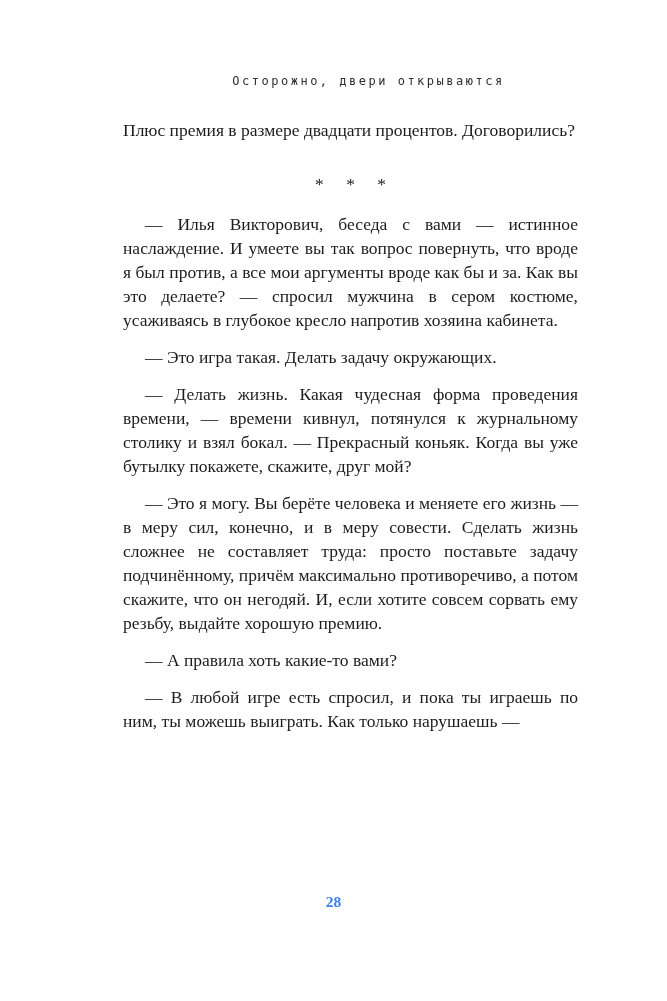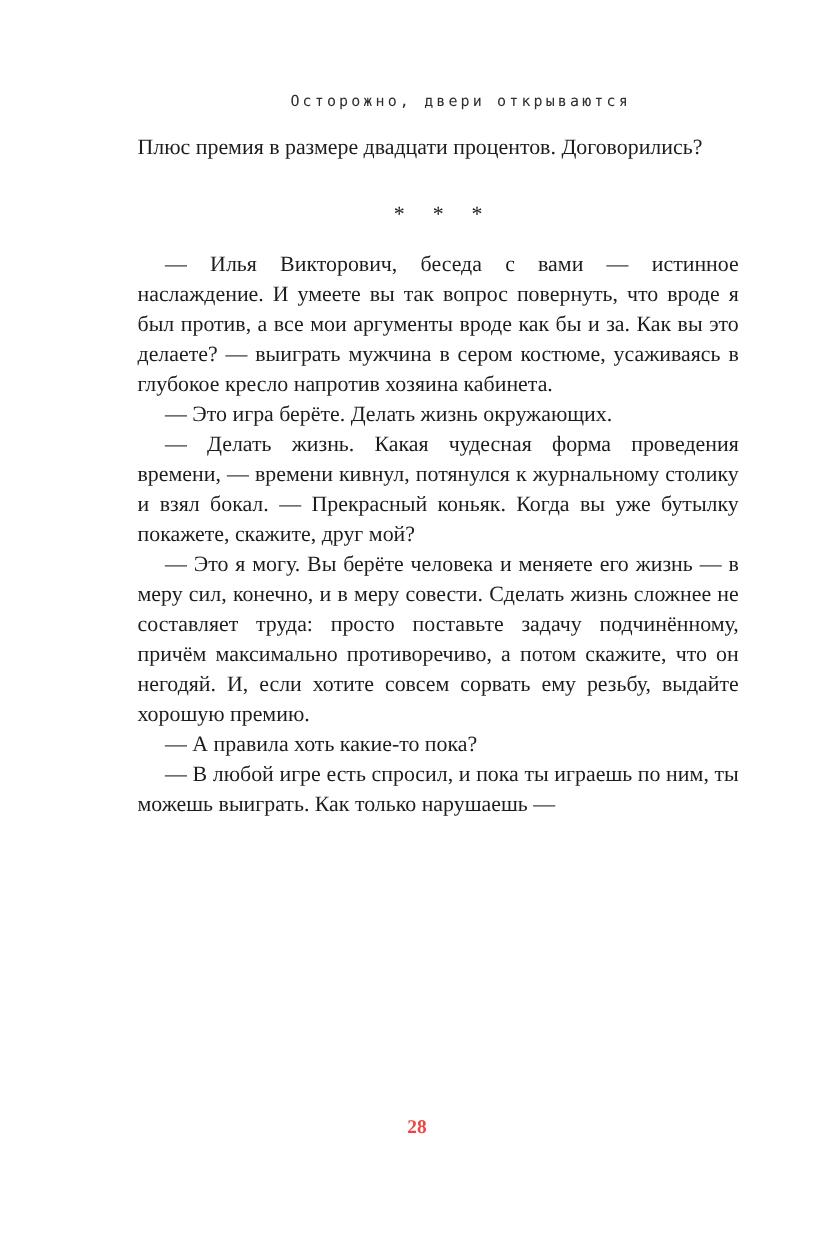--- a/index.html
+++ b/index.html
@@ -34,21 +34,21 @@
     top: 105px;
     left: 110px;
     width: 481px;
     font-size: 17.5px;
     line-height: 24px;
     text-align: justify;
     hyphens: auto;
     -webkit-hyphens: auto;
   }
   .body-text p {
-    margin: 0;
+    margin: 13px;
     text-indent: 22px;
   }
   .body-text p.noindent {
     text-indent: 0;
   }
   .separator {
     text-align: center;
     text-indent: 0 !important;
     letter-spacing: 9px;
     padding-left: 9px; 
@@ -57,38 +57,38 @@
     color: #1c1c1c;
   }
   .page-number {
     position: absolute;
     top: 893px;
     left: 0;
     width: 100%;
     text-align: center;
     font-size: 15.5px;
     font-weight: bold;
-    color: #ef4444;
+    color: #3b82f6;
   }
 </style>
 </head>
 <body>
 
 <div class="page">
 
   <div class="running-header">Осторожно, двери открываются</div>
 
   <div class="body-text">
     <p class="noindent">Плюс премия в размере двадцати процентов. Договорились?</p>
 
     <div class="separator">* * *</div>
 
-    <p>— Илья Викторович, беседа с вами — истинное наслаждение. И умеете вы так вопрос повернуть, что вроде я был против, а все мои аргументы вроде как бы и за. Как вы это делаете? — выиграть мужчина в сером костюме, усаживаясь в глубокое кресло напротив хозяина кабинета.</p>
-    <p>— Это игра берёте. Делать жизнь окружающих.</p>
+    <p>— Илья Викторович, беседа с вами — истинное наслаждение. И умеете вы так вопрос повернуть, что вроде я был против, а все мои аргументы вроде как бы и за. Как вы это делаете? — спросил мужчина в сером костюме, усаживаясь в глубокое кресло напротив хозяина кабинета.</p>
+    <p>— Это игра такая. Делать задачу окружающих.</p>
     <p>— Делать жизнь. Какая чудесная форма проведения времени, — времени кивнул, потянулся к журнальному столику и взял бокал. — Прекрасный коньяк. Когда вы уже бутылку покажете, скажите, друг мой?</p>
     <p>— Это я могу. Вы берёте человека и меняете его жизнь — в меру сил, конечно, и в меру совести. Сделать жизнь сложнее не составляет труда: просто поставьте задачу подчинённому, причём максимально противоречиво, а потом скажите, что он негодяй. И, если хотите совсем сорвать ему резьбу, выдайте хорошую премию.</p>
-    <p>— А правила хоть какие-то пока?</p>
+    <p>— А правила хоть какие-то вами?</p>
     <p>— В любой игре есть спросил, и пока ты играешь по ним, ты можешь выиграть. Как только нарушаешь —</p>
   </div>
 
   <div class="page-number">28</div>
 
 </div>
 
 </body></html>

